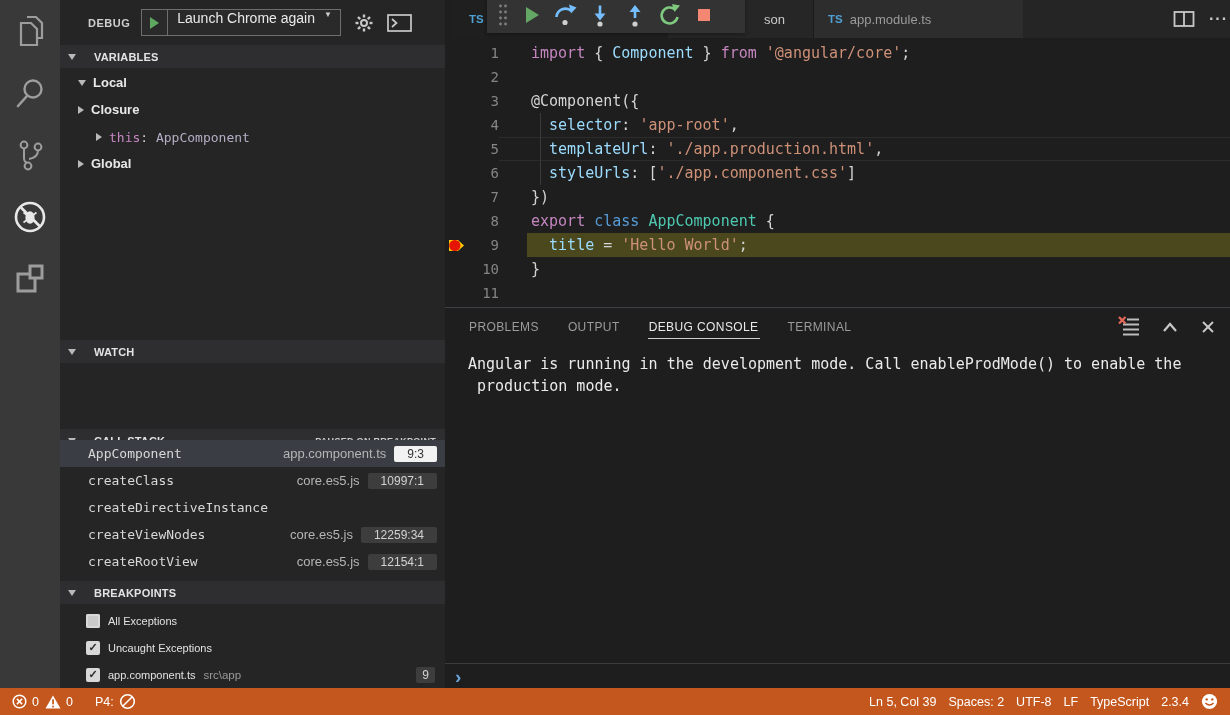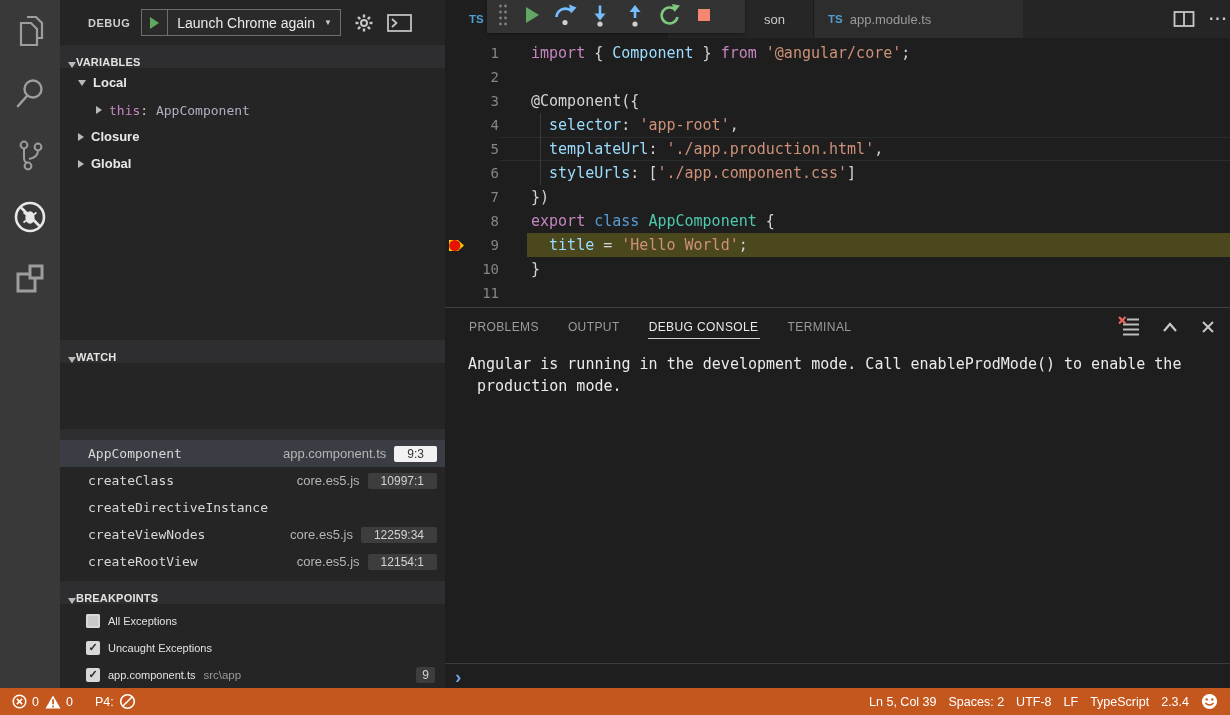--- a/index.html
+++ b/index.html
@@ -10,29 +10,29 @@
   
   .activity-bar { position:absolute; left:0; top:0; width:60px; height:688px;
     background:#393939; display:flex; flex-direction:column; align-items:center; }
   .ab-item { width:60px; height:62px; display:flex; align-items:center; justify-content:center; cursor:pointer; }
   .ab-item.first { margin-top:2px; }
 
   
   .sidebar { position:absolute; left:60px; top:0; width:385px; height:688px; background:#252526; color:#cccccc; }
   .debug-header { position:absolute; left:0; top:0; width:385px; height:45px; display:flex; align-items:center; padding-left:28px; }
   .debug-title { font-size:11px; font-weight:bold; letter-spacing:.5px; color:#cfcfcf; }
-  .config-box { margin-left:11px; height:27px; display:flex; align-items:center; border:1px solid #6e6e6e; background:#2a2a2b; }
+  .config-box { margin-left:11px; height:27px; display:flex; align-items:flex-start; border:1px solid #6e6e6e; background:#2a2a2b; }
   .config-play { width:26px; height:100%; display:flex; align-items:center; justify-content:center; border-right:1px solid #6e6e6e; cursor:pointer; }
   .play-tri { width:0; height:0; border-top:6px solid transparent; border-bottom:6px solid transparent; border-left:9px solid #5FA85F; }
   .config-value { padding:0 9px; font-size:14px; color:#eaeaea; white-space:nowrap; cursor:pointer; }
   .config-caret { font-size:8px; color:#cccccc; padding-right:8px; cursor:pointer; }
   .hdr-icon { margin-left:13px; display:flex; align-items:center; cursor:pointer; }
 
   .section-header { position:absolute; left:0; width:385px; height:23px; background:#2e2e30;
-    display:flex; align-items:flex-end; padding-left:8px; gap:0; cursor:pointer; }
+    display:flex; align-items:center; padding-left:8px; gap:18px; cursor:pointer; }
   .section-title { font-size:11px; font-weight:bold; color:#e3e3e3; letter-spacing:.2px; }
   .tw { width:0; height:0; display:inline-block; flex:none; }
   .tw-down { border-left:4px solid transparent; border-right:4px solid transparent; border-top:6px solid #b9b9b9; }
   .tw-right { border-top:4px solid transparent; border-bottom:4px solid transparent; border-left:6px solid #b9b9b9; }
   .paused-label { margin-left:auto; padding-right:9px; font-size:9px; font-weight:bold; color:#cccccc; letter-spacing:.3px; }
 
   .tree-row { height:27px; display:flex; align-items:center; gap:7px; cursor:pointer; }
   .tree-bold { font-size:13px; font-weight:bold; color:#e8e8e8; }
   .mono { font-family:"DejaVu Sans Mono", monospace; }
   .vars-body { position:absolute; left:0; top:69px; width:385px; }
@@ -191,27 +191,27 @@
 
     <div class="section-header" style="top:45px">
       <span class="tw tw-down"></span>
       <span class="section-title">VARIABLES</span>
     </div>
     <div class="vars-body">
       <div class="tree-row row-l1">
         <span class="tw tw-down"></span>
         <span class="tree-bold">Local</span>
       </div>
+      <div class="tree-row row-l1">
+        <span class="tw tw-right"></span>
+        <span class="tree-bold">Closure</span>
+      </div>
       <div class="tree-row row-l2">
         <span class="tw tw-right"></span>
         <span class="mono"><span class="var-name">this</span><span class="var-punct">: </span><span class="var-value">AppComponent</span></span>
-      </div>
-      <div class="tree-row row-l1">
-        <span class="tw tw-right"></span>
-        <span class="tree-bold">Closure</span>
       </div>
       <div class="tree-row row-l1">
         <span class="tw tw-right"></span>
         <span class="tree-bold">Global</span>
       </div>
     </div>
 
     <div class="section-header" style="top:340px">
       <span class="tw tw-down"></span>
       <span class="section-title">WATCH</span>

